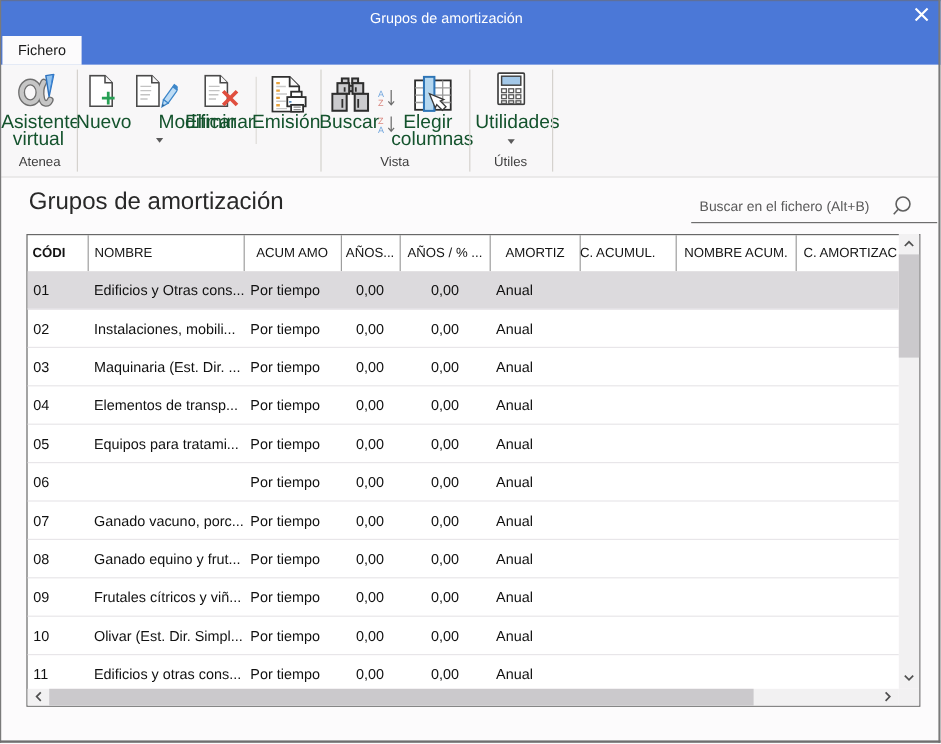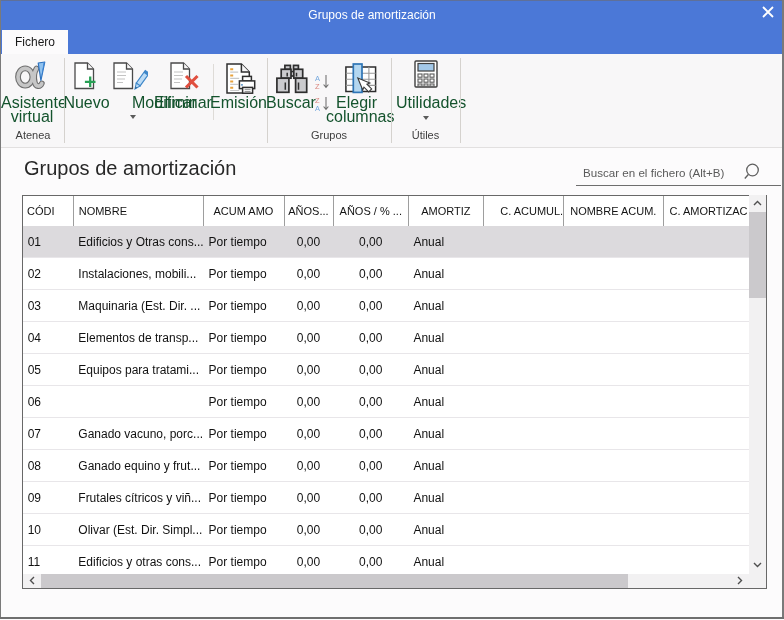--- a/index.html
+++ b/index.html
@@ -146,21 +146,21 @@
     <path d="M11,1 v12 M8.6,10.5 L11,13.4 L13.4,10.5" fill="none" stroke="#6e6e6e" stroke-width="1.05"></path>
   </svg>
 
   <svg class="abs" style="left:345px;top:63px;" width="32" height="33" viewBox="0 0 32 33">
     <rect x="0.9" y="4" width="29.7" height="24.5" fill="#fff" stroke="#2d2d2d" stroke-width="1.5"></rect>
     <path d="M0.9,10.3 h29.7 M0.9,16.2 h29.7 M0.9,22.4 h29.7 M23.9,4 v24.5" stroke="#9a9a9a" stroke-width="1.1"></path>
     <rect x="8.3" y="1" width="8.7" height="28.4" fill="#B4D7F0" stroke="#2E75B6" stroke-width="1.7"></rect>
     <polygon points="0,0 -5,12 -2.1,10.8 -2.1,17.5 2.1,17.5 2.1,10.8 5,12" transform="translate(12.8,15) rotate(-45)" fill="#fff" stroke="#3a3a3a" stroke-width="1.1"></polygon>
   </svg>
   <div class="abs blabel" style="left:326px;width:61px;">Elegir<br>columnas</div>
-  <div class="abs glabel" style="left:267px;width:124px;">Grupos</div>
+  <div class="abs glabel" style="left:267px;width:124px;">Vista</div>
   <div class="abs gsep" style="left:391px;"></div>
 
   <svg class="abs" style="left:414px;top:60px;" width="24" height="28" viewBox="0 0 24 28">
     <rect x="1" y="1" width="22" height="26" rx="1" fill="#fff" stroke="#3f3f3f" stroke-width="1.4"></rect>
     <rect x="4" y="3.5" width="16" height="7.5" fill="#A3C8E8" stroke="#3f3f3f" stroke-width="1.2"></rect>
     <g fill="#fff" stroke="#5a5a5a" stroke-width="1.1">
       <rect x="4" y="14" width="4" height="3.2"></rect>
         <rect x="10" y="14" width="4" height="3.2"></rect>
         <rect x="16" y="14" width="4" height="3.2"></rect>
       <rect x="4" y="19" width="4" height="3.2"></rect>
@@ -187,27 +187,27 @@
   <div class="abs tbl">
 
     <div class="abs hdiv" style="left:50.3px;"></div>
     <div class="abs hdiv" style="left:180.4px;"></div>
     <div class="abs hdiv" style="left:260.6px;"></div>
     <div class="abs hdiv" style="left:310.2px;"></div>
     <div class="abs hdiv" style="left:385.4px;"></div>
     <div class="abs hdiv" style="left:460.3px;"></div>
     <div class="abs hdiv" style="left:540.2px;"></div>
     <div class="abs hdiv" style="left:640.4px;"></div>
-    <span class="abs hcell" style="left:4.1px;font-weight:normal;text-align:center;">CÓDI</span>
+    <span class="abs hcell" style="left:4.1px;font-weight:bold;text-align:center;">CÓDI</span>
     <span class="abs hcell" style="left:55.7px;">NOMBRE</span>
     <span class="abs hcell" style="left:180.4px;width:80.2px;text-align:center;">ACUM AMO</span>
     <span class="abs hcell" style="left:260.6px;width:49.6px;text-align:center;">AÑOS...</span>
     <span class="abs hcell" style="left:310.2px;width:75.2px;text-align:center;">AÑOS / % ...</span>
     <span class="abs hcell" style="left:385.4px;width:74.9px;text-align:center;">AMORTIZ</span>
-    <span class="abs hcell" style="left:460.3px;width:79.9px;text-align:right;">C. ACUMUL.</span>
+    <span class="abs hcell" style="left:460.3px;width:79.9px;text-align:left;">C. ACUMUL.</span>
     <span class="abs hcell" style="left:540.2px;width:100.2px;text-align:center;">NOMBRE ACUM.</span>
     <span class="abs hcell" style="left:646.5px;">C. AMORTIZAC</span>
 
     <div class="abs row" style="top:30px;background:#DCDADD;">
         <span class="c0">01</span>
         <span class="c1">Edificios y Otras cons...</span>
         <span class="c2">Por tiempo</span>
         <span class="c3">0,00</span>
         <span class="c4">0,00</span>
         <span class="c5">Anual</span>

